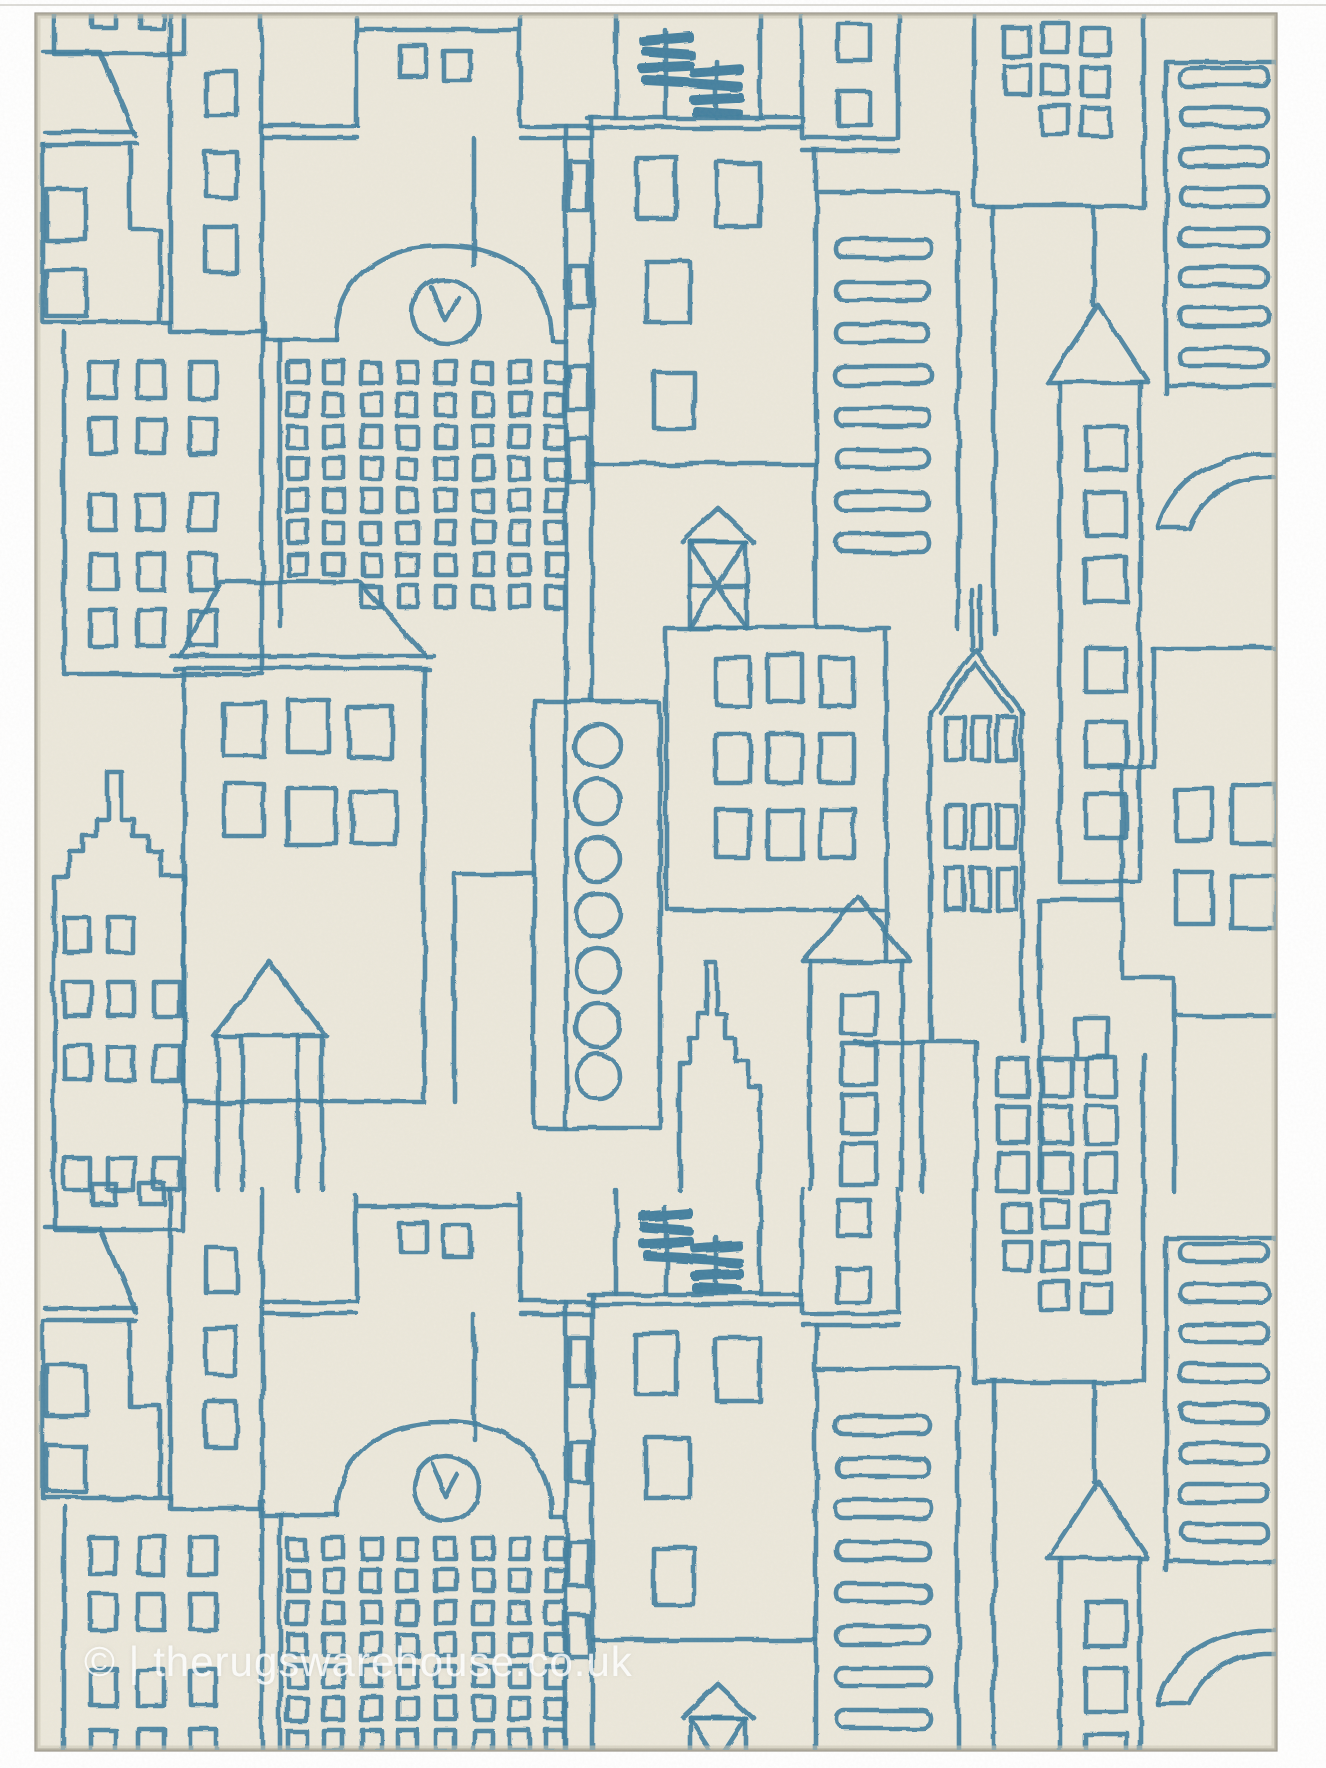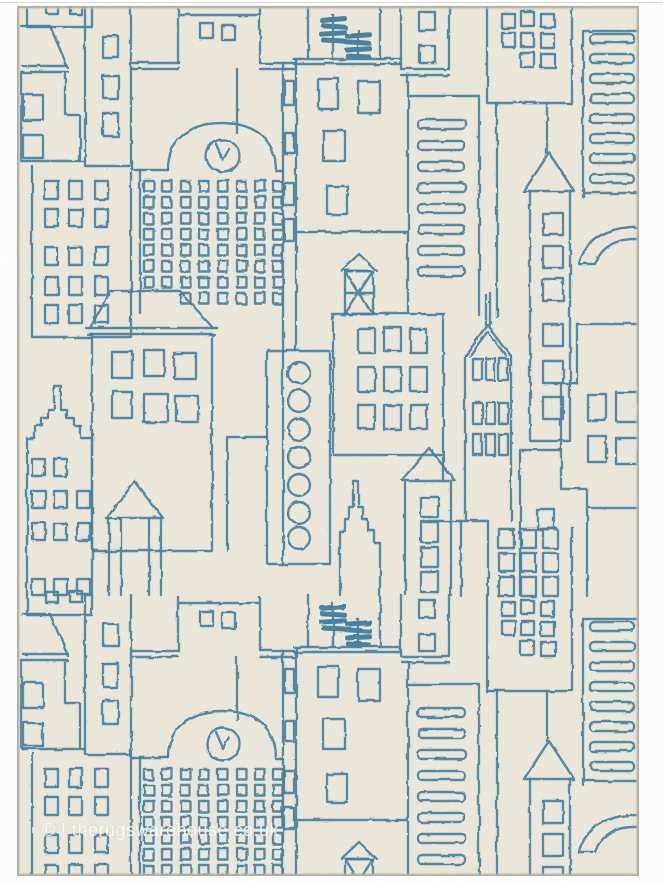--- a/index.html
+++ b/index.html
@@ -7,21 +7,21 @@
     width:663px;height:884px;overflow:hidden;
     background:var(--page-bg,#ffffff);
     font-family:"Liberation Sans", sans-serif;
     position:relative;
   }
   .photo-frame{position:absolute;inset:0;}
   .backdrop-crease{position:absolute;left:0;top:2px;width:100%;height:1px;background:#dddcd8;}
   .rug-svg{position:absolute;left:0;top:0;display:block;}
   .watermark{
     position:absolute;left:42px;top:820px;width:560px;
-    font-size:18px;letter-spacing:.5px;
+    font-size:21px;letter-spacing:.5px;
     color:var(--watermark-color,rgba(255,255,255,.82));
     text-shadow:0 0 2px rgba(160,160,150,.25);
     white-space:nowrap;user-select:none;pointer-events:none;
   }
 </style>
 </head>
 <body>
 
 <div class="photo-frame">
   <div class="backdrop-crease"></div>

